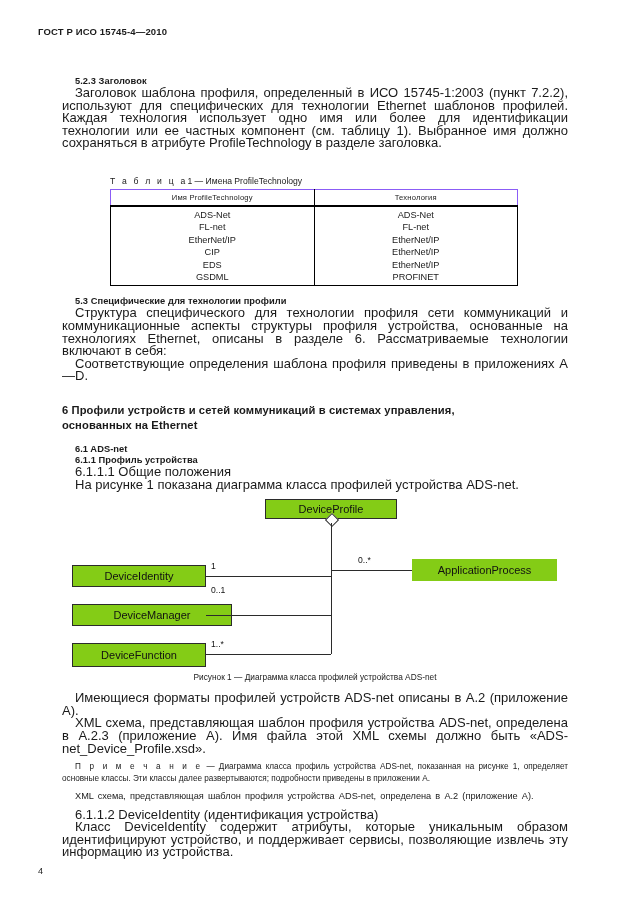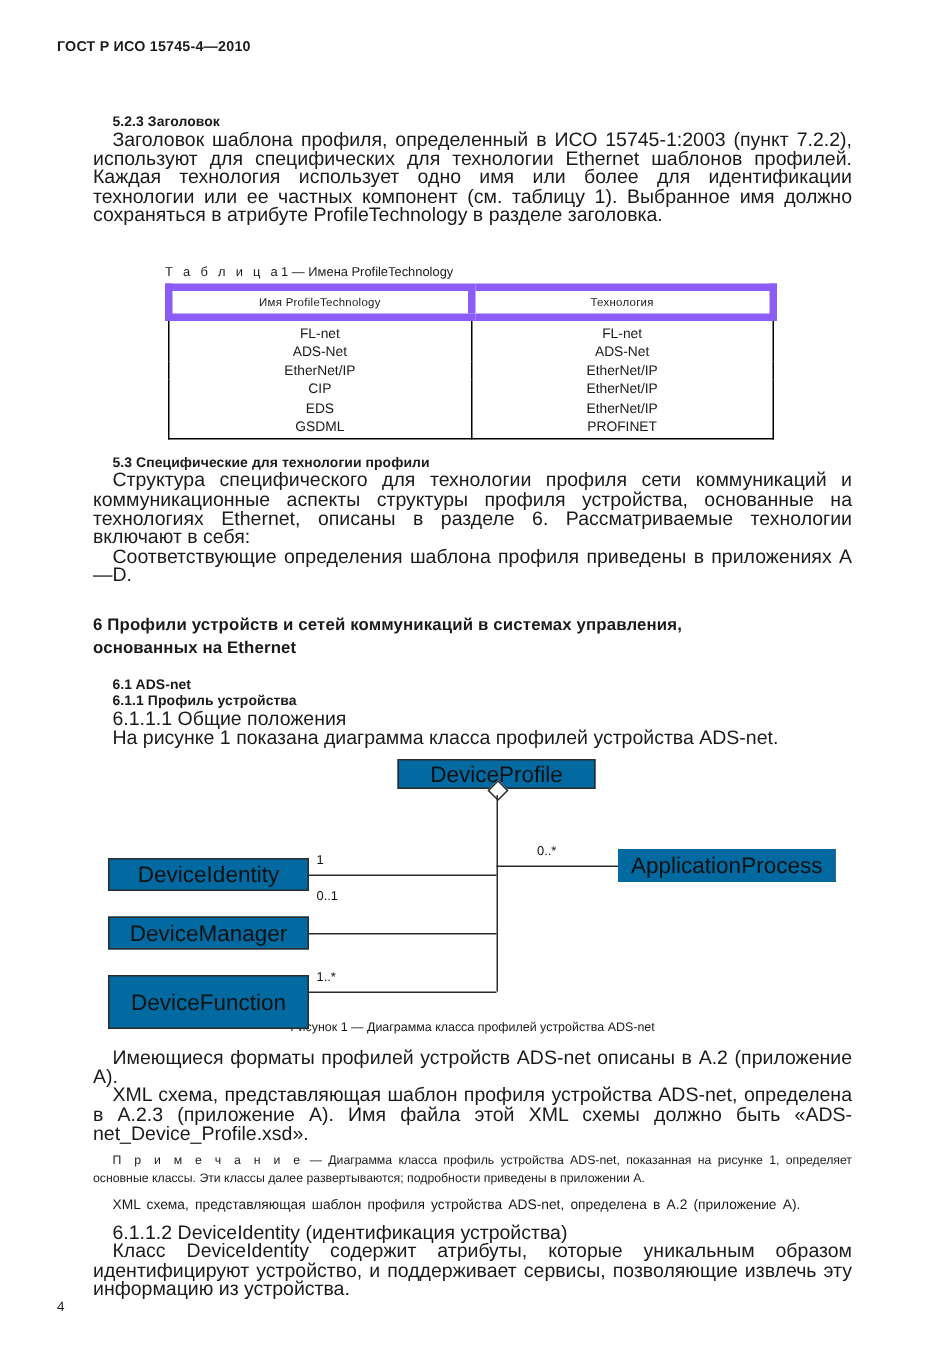--- a/index.html
+++ b/index.html
@@ -66,21 +66,21 @@
     border-collapse: collapse;
     width: 408px;
     margin-left: 48px;
     table-layout: fixed;
   }
   table.ptable th {
     font-size: 7.6px;
     font-weight: normal;
     text-align: center;
     padding: 3px 0 3px 0;
-    border: 5px solid #8b5cf6;
+    border: 1px solid #8b5cf6;
     letter-spacing: 0.2px;
   }
   table.ptable th.c1 { border-right: 1px solid #000; }
   table.ptable td {
     font-size: 9.2px;
     text-align: center;
     padding: 0;
     border-left: 1px solid #000;
     border-right: 1px solid #000;
     line-height: 12.4px;
@@ -103,26 +103,26 @@
   
   .diagram {
     position: relative;
     width: 506px;
     height: 175px;
     margin: 0;
   }
   .uml-box {
     position: absolute;
     border: 1px solid #2b2b2b;
-    background: #0369a1;
+    background: #84cc16;
     box-sizing: border-box;
     display: flex;
     align-items: center;
     justify-content: center;
-    font-size: 15px;
+    font-size: 11px;
     color: #111;
   }
   .uml-line {
     position: absolute;
     background: #2b2b2b;
   }
   .mult {
     position: absolute;
     font-size: 8.6px;
     color: #111;
@@ -184,26 +184,26 @@
 
     <table class="ptable">
       <thead>
         <tr>
           <th class="c1">Имя  ProfileTechnology</th>
           <th>Технология</th>
         </tr>
       </thead>
       <tbody>
         <tr>
+          <td>ADS-Net</td>
+          <td>ADS-Net</td>
+        </tr>
+        <tr>
           <td>FL-net</td>
           <td>FL-net</td>
-        </tr>
-        <tr>
-          <td>ADS-Net</td>
-          <td>ADS-Net</td>
         </tr>
         <tr>
           <td>EtherNet/IP</td>
           <td>EtherNet/IP</td>
         </tr>
         <tr>
           <td>CIP</td>
           <td>EtherNet/IP</td>
         </tr>
         <tr>
@@ -256,27 +256,27 @@
 
       <div class="uml-line" style="left:269px; top:72.5px; width:81px; height:1px;"></div>
       <div class="mult" style="left:296px; top:58px;">0..*</div>
 
       <div class="uml-box" style="left:10px; top:68px; width:134px; height:22px;">
         <span>DeviceIdentity</span>
       </div>
       <div class="uml-line" style="left:144px; top:78.5px; width:125px; height:1px;"></div>
       <div class="mult" style="left:149px; top:64px;">1</div>
 
-      <div class="uml-box" style="left:10px; top:107px; width:134px; height:22px;">
+      <div class="uml-box" style="left:10px; top:107px; width:160px; height:22px;">
         <span>DeviceManager</span>
       </div>
       <div class="uml-line" style="left:144px; top:118px; width:125px; height:1px;"></div>
       <div class="mult" style="left:149px; top:88px;">0..1</div>
 
-      <div class="uml-box" style="left:10px; top:146px; width:134px; height:36px;">
+      <div class="uml-box" style="left:10px; top:146px; width:134px; height:24px;">
         <span>DeviceFunction</span>
       </div>
       <div class="uml-line" style="left:144px; top:157px; width:125px; height:1px;"></div>
       <div class="mult" style="left:149px; top:142px;">1..*</div>
     </div>
 
     <p class="fig-caption">Рисунок 1 — Диаграмма класса профилей устройства ADS-net</p>
 
     <div class="gap-m"></div>
 

